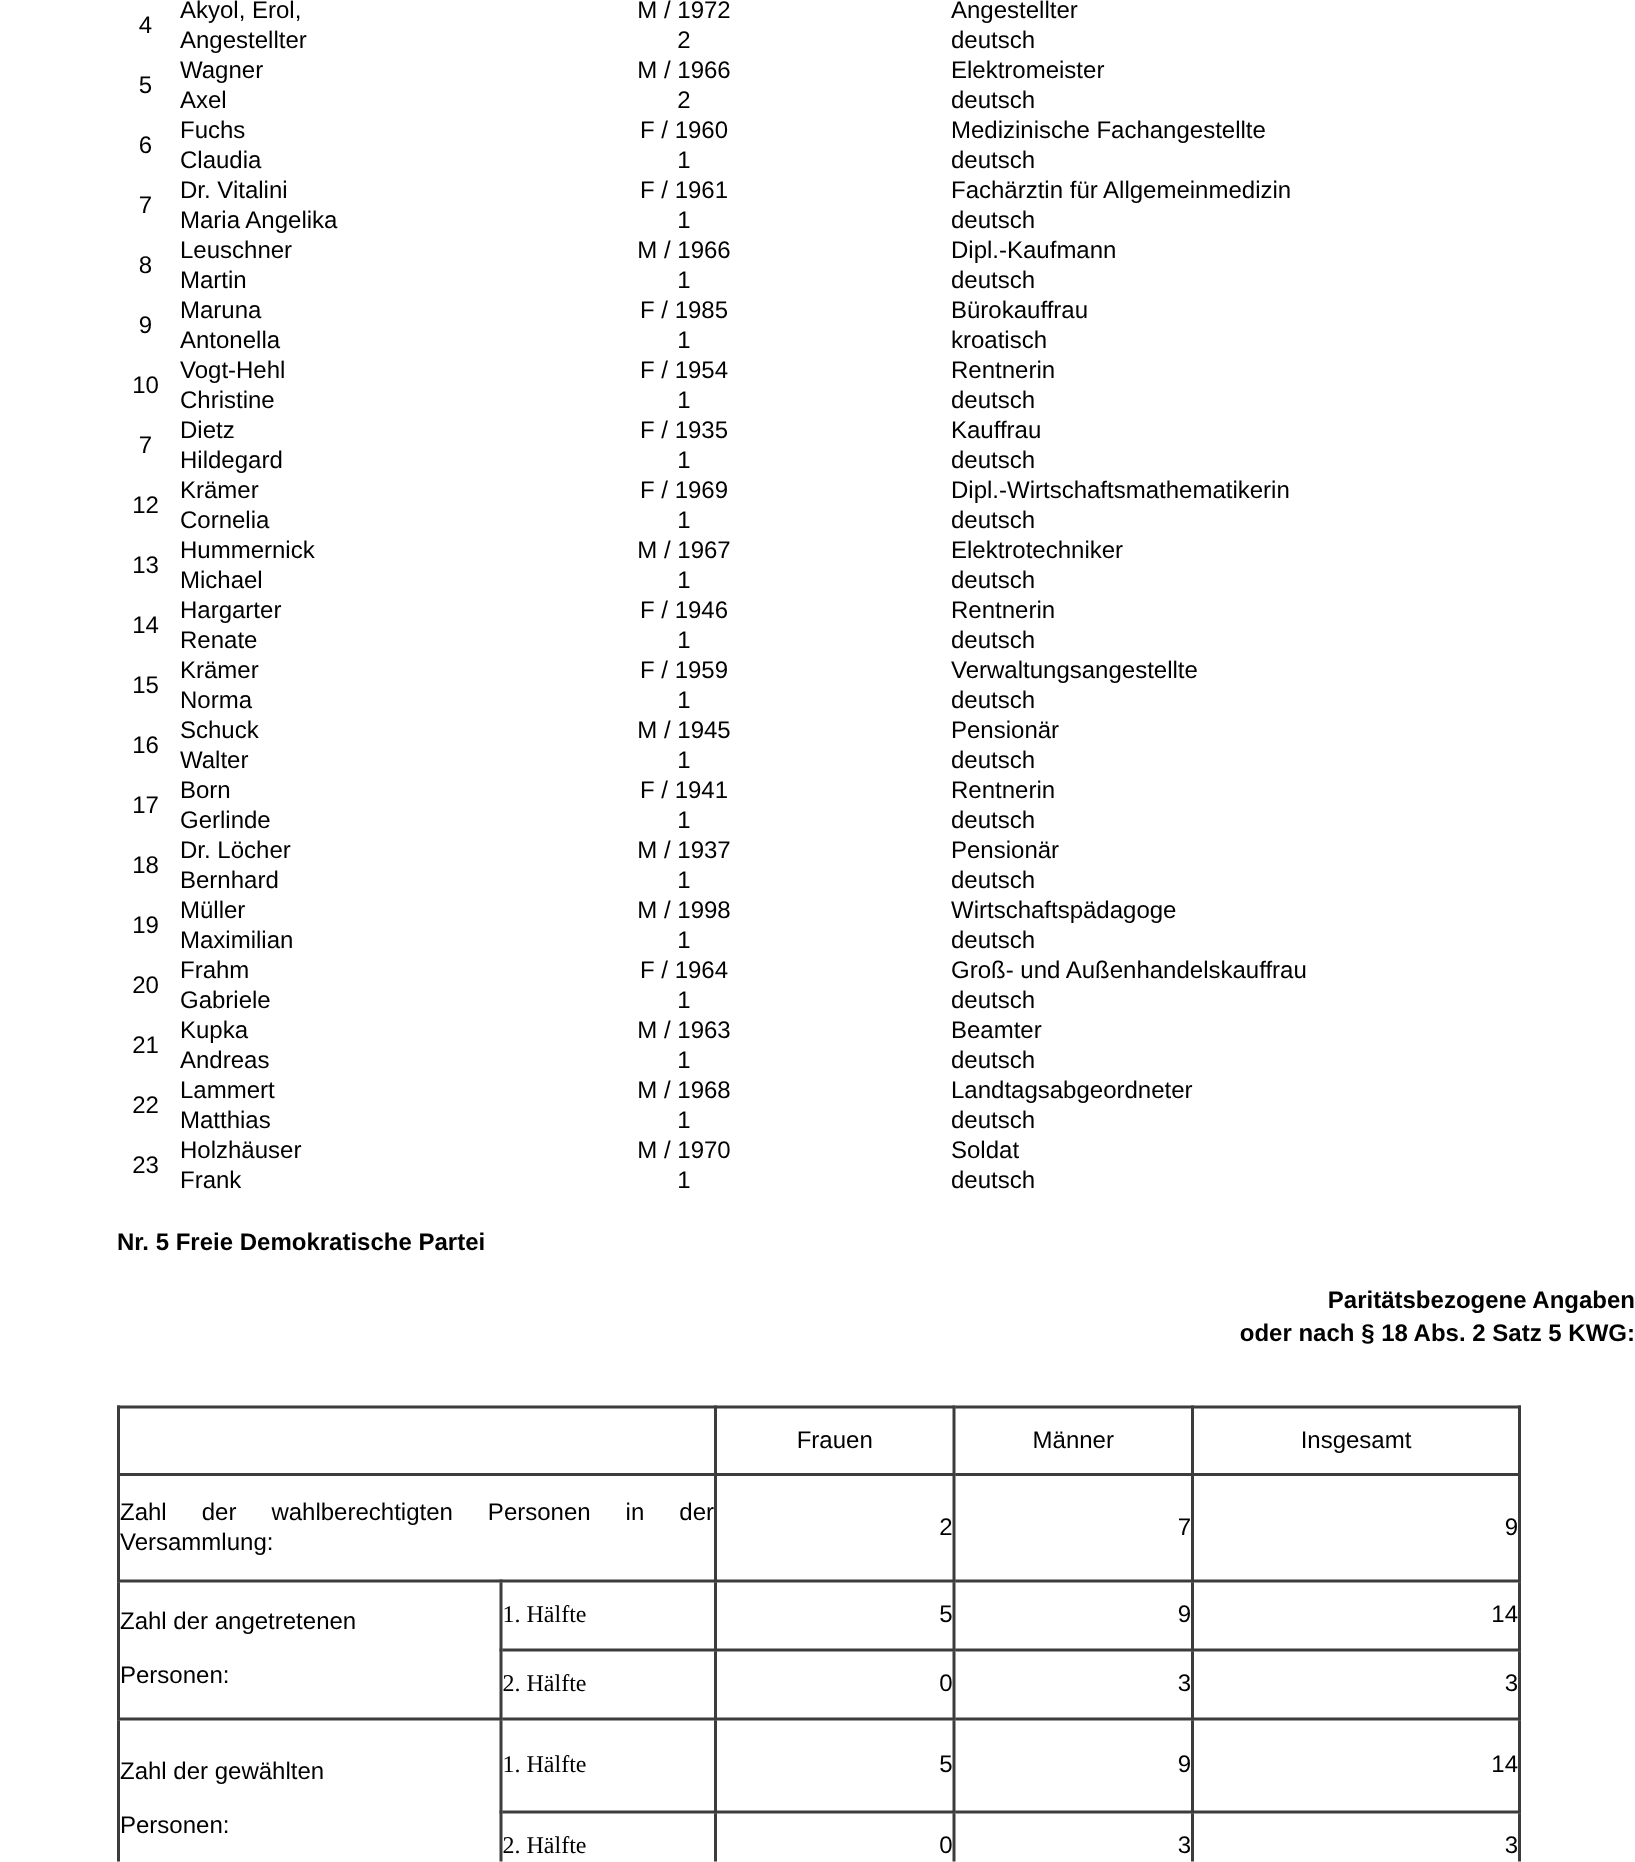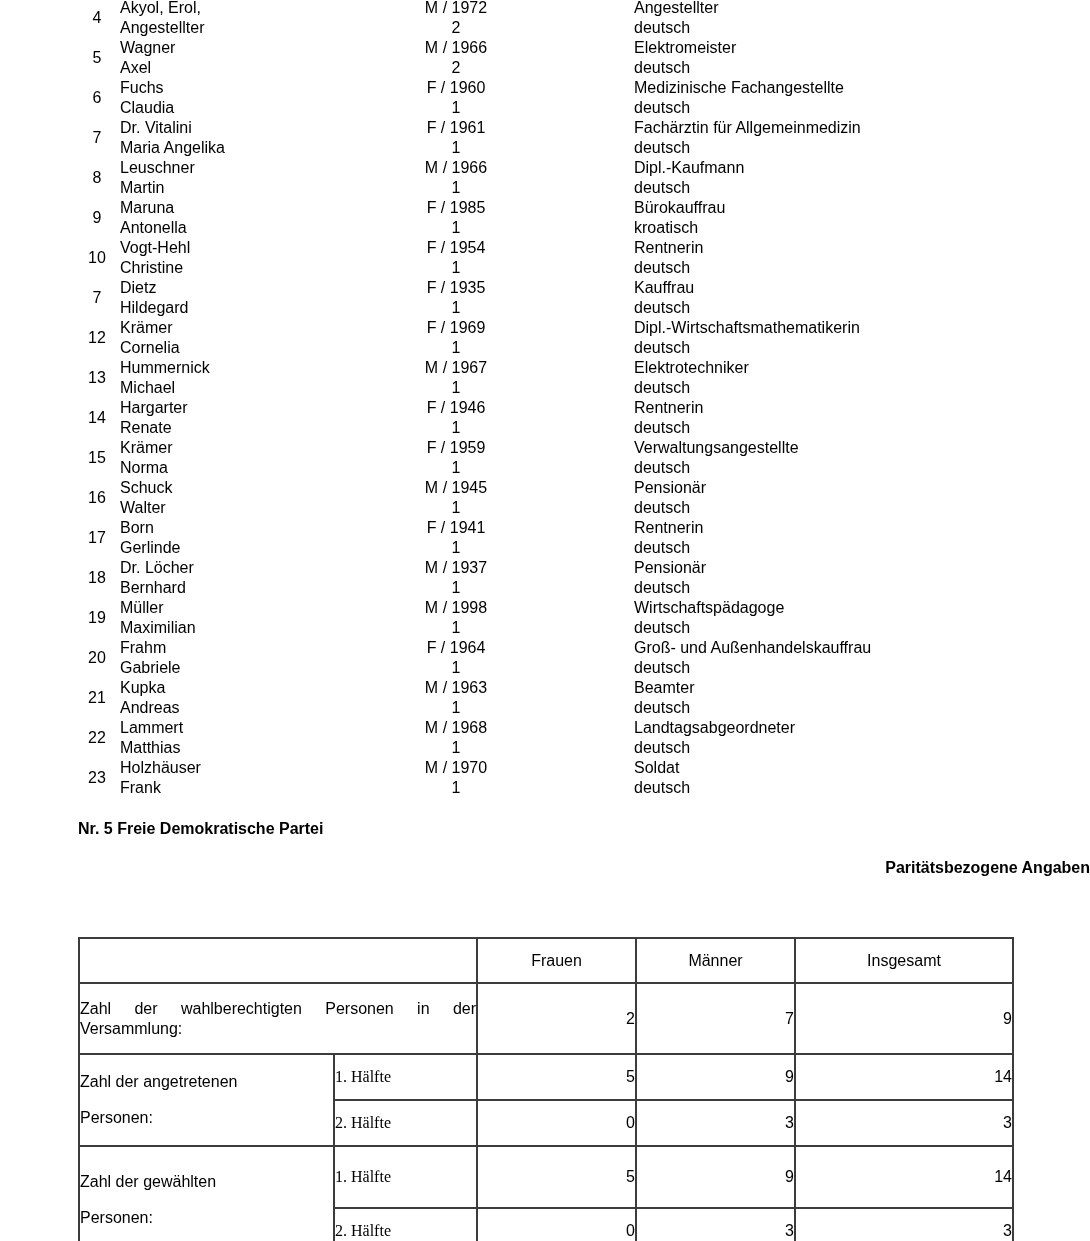--- a/index.html
+++ b/index.html
@@ -423,20 +423,21 @@
       <div>Soldat</div>
       <div>deutsch</div>
     </div>
   </div>
 </div>
 
 <div class="party-heading">Nr. 5 Freie Demokratische Partei</div>
 
 <div class="parity-title">
   <div>Paritätsbezogene Angaben</div>
+  <div>oder nach § 18 Abs. 2 Satz 5 KWG:</div>
 </div>
 
 <table class="parity">
   <colgroup>
     <col style="width:255px">
     <col style="width:143px">
     <col style="width:159px">
     <col style="width:159px">
     <col style="width:218px">
   </colgroup>

